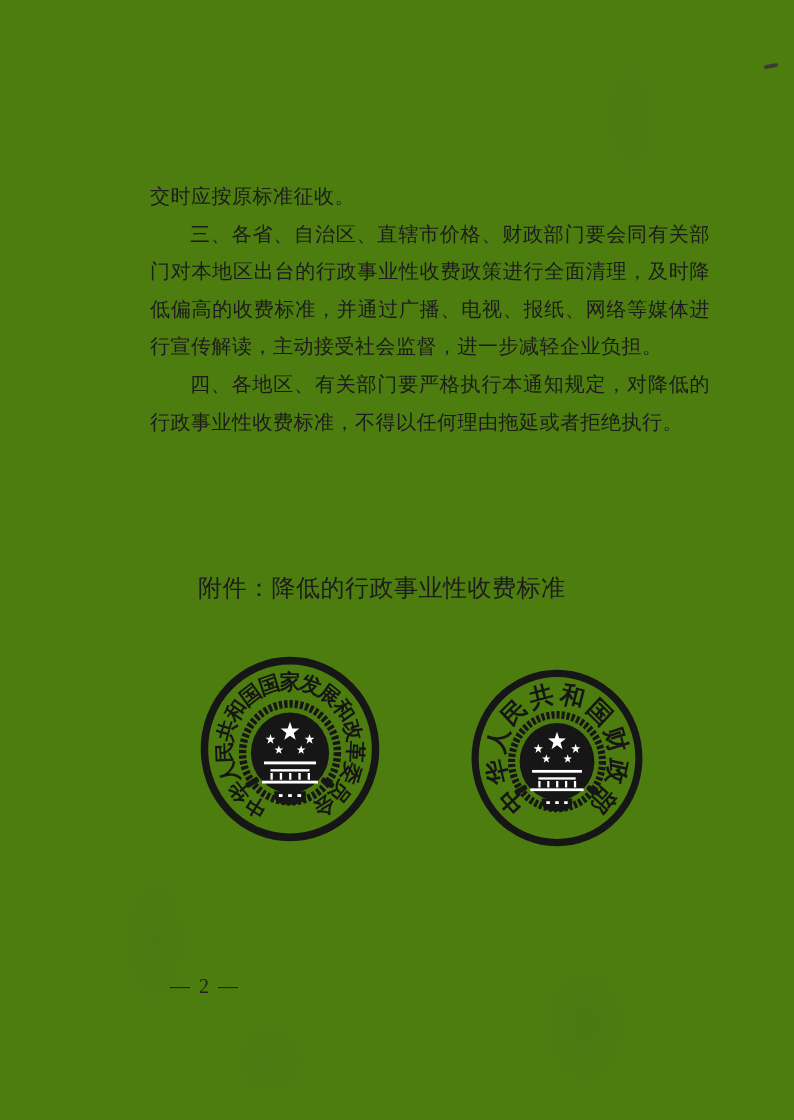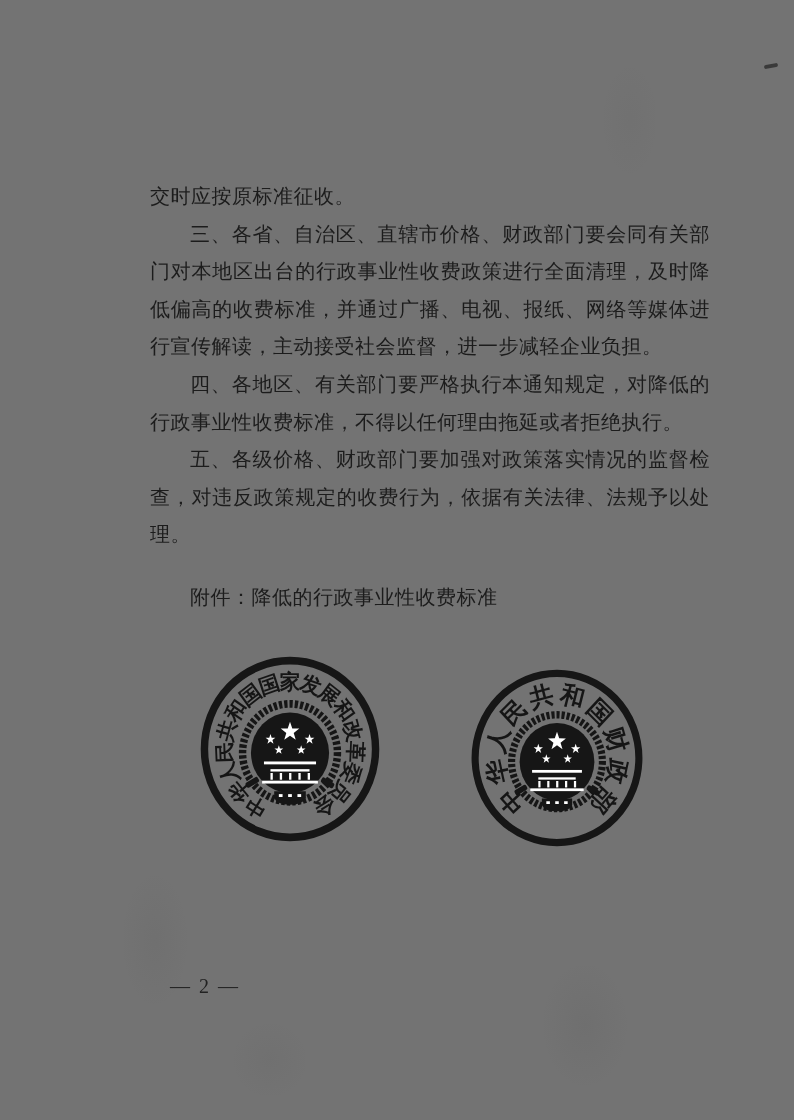--- a/index.html
+++ b/index.html
@@ -3,34 +3,34 @@
 <meta charset="utf-8">
 <style>
   html,body{margin:0;padding:0;}
   body{
     width:794px;height:1120px;
     background:#f4f4f4;
     font-family:"Liberation Serif","DejaVu Serif",serif;
   }
   .page{
     position:relative;width:794px;height:1120px;
-    background:#737373;overflow:hidden;
+    background:#4d7c0f;overflow:hidden;
     color:#1c1c1c;
   }
   
   .body-text{
     position:absolute;left:150px;top:178px;width:560px;
     font-size:20px;line-height:37.6px;
     text-align:justify;letter-spacing:0.5px;
   }
   .body-text p{margin:0;}
   .body-text p.indent{text-indent:2em;}
   .attachment{
-    position:absolute;left:150px;top:584px;width:560px;
-    font-size:20px;letter-spacing:0.5px;text-indent:2em;
+    position:absolute;left:150px;top:572px;width:560px;
+    font-size:24px;letter-spacing:0.5px;text-indent:2em;
   }
   
   .seal{position:absolute;}
   .seal-left{left:197px;top:653px;width:186px;height:192px;}
   .seal-right{left:468px;top:666px;width:178px;height:184px;}
   .seal svg{width:100%;height:100%;display:block;}
   .seal .ring{fill:none;stroke:#161616;stroke-width:8;}
   .seal .wreath{fill:none;stroke:#161616;stroke-width:8;stroke-dasharray:3.5 2.2;}
   .seal .disc{fill:#161616;}
   .seal text{
@@ -69,21 +69,20 @@
   <div class="artifact-dash"></div>
   <div class="smudge smudge-1"></div>
   <div class="smudge smudge-2"></div>
   <div class="smudge smudge-3"></div>
   <div class="smudge smudge-4"></div>
 
   <div class="body-text">
       <p class="">交时应按原标准征收。</p>
       <p class="indent">三、各省、自治区、直辖市价格、财政部门要会同有关部门对本地区出台的行政事业性收费政策进行全面清理，及时降低偏高的收费标准，并通过广播、电视、报纸、网络等媒体进行宣传解读，主动接受社会监督，进一步减轻企业负担。</p>
       <p class="indent">四、各地区、有关部门要严格执行本通知规定，对降低的行政事业性收费标准，不得以任何理由拖延或者拒绝执行。</p>
-      <p class="indent">五、各级价格、财政部门要加强对政策落实情况的监督检查，对违反政策规定的收费行为，依据有关法律、法规予以处理。</p>
     </div>
 
   <div class="attachment">附件：降低的行政事业性收费标准</div>
 
   <div class="seal seal-left">
     <svg viewBox="0 0 200 200" preserveAspectRatio="none">
       <defs>
         <polygon id="star5" points="0,-10 2.351,-3.236 9.511,-3.09 3.804,1.236 5.878,8.09 0,4 -5.878,8.09 -3.804,1.236 -9.511,-3.09 -2.351,-3.236"></polygon>
       </defs>
       <circle class="ring" cx="100" cy="100" r="92"></circle>

